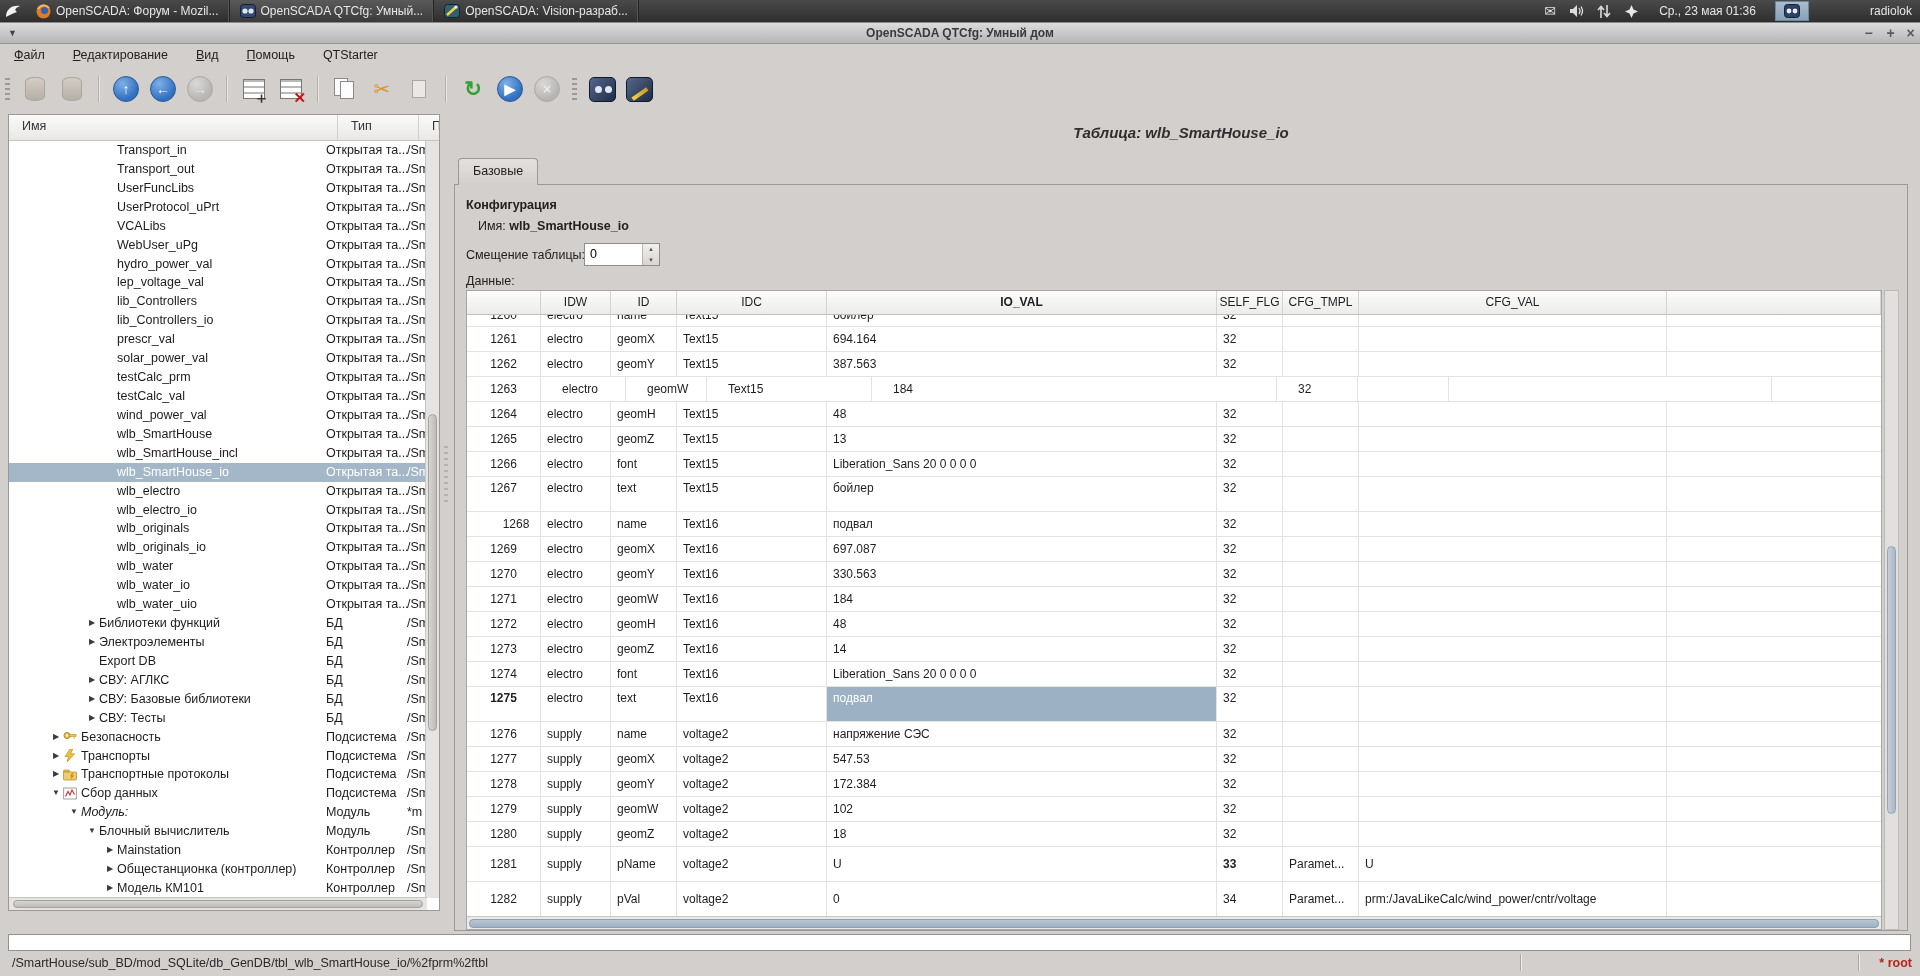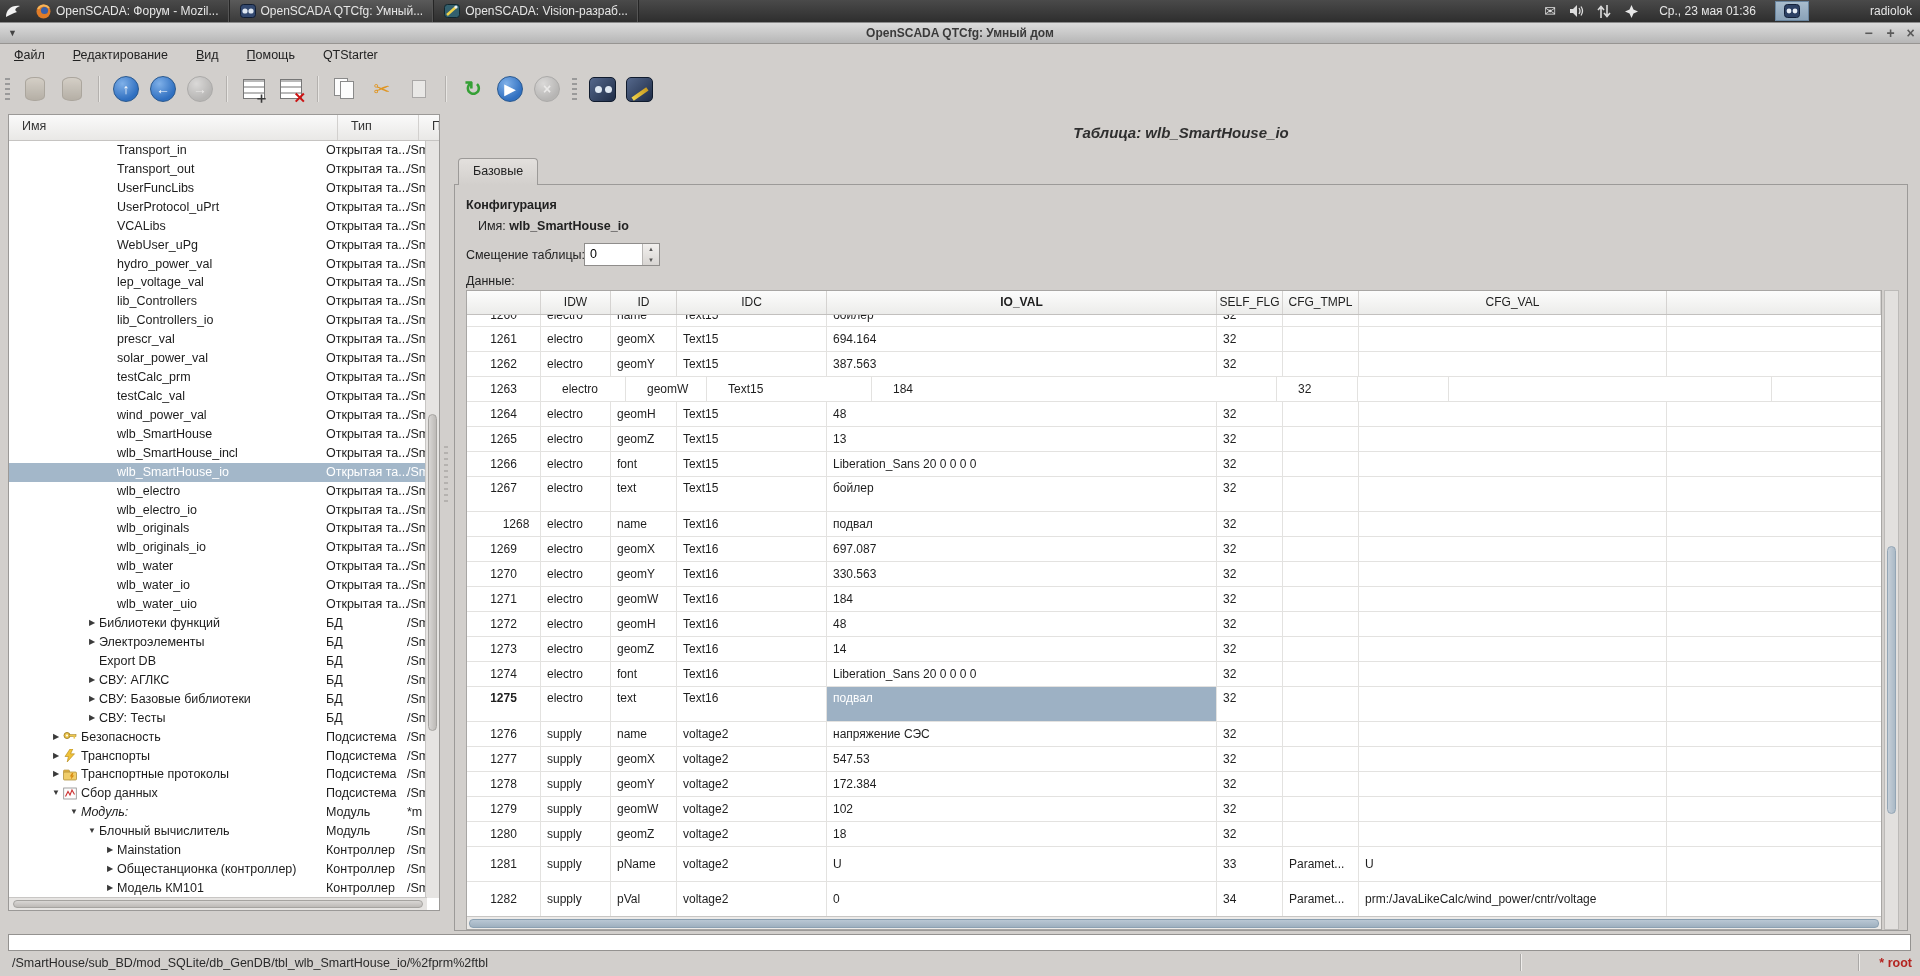--- a/index.html
+++ b/index.html
@@ -944,21 +944,21 @@
         <div class="dc" style="flex: 0 0 76px;"></div>
         <div class="dc" style="flex: 0 0 308px;"></div>
         <div class="dc" style="flex: 0 0 214px; border-right: none;"></div>
       </div>
       <div class="drow" style="height: 35px;">
         <div class="dc num" style="flex: 0 0 74px;">1281</div>
         <div class="dc" style="flex: 0 0 70px;">supply</div>
         <div class="dc" style="flex: 0 0 66px;">pName</div>
         <div class="dc" style="flex: 0 0 150px;">voltage2</div>
         <div class="dc" style="flex: 0 0 390px;">U</div>
-        <div class="dc" style="flex: 0 0 66px;">33</div>
+        <div class="dc" style="flex: 0 0 66px; font-weight: bold;">33</div>
         <div class="dc" style="flex: 0 0 76px;">Paramet...</div>
         <div class="dc" style="flex: 0 0 308px;">U</div>
         <div class="dc" style="flex: 0 0 214px; border-right: none;"></div>
       </div>
       <div class="drow" style="height: 35px;">
         <div class="dc num" style="flex: 0 0 74px;">1282</div>
         <div class="dc" style="flex: 0 0 70px;">supply</div>
         <div class="dc" style="flex: 0 0 66px;">pVal</div>
         <div class="dc" style="flex: 0 0 150px;">voltage2</div>
         <div class="dc" style="flex: 0 0 390px;">0</div>

